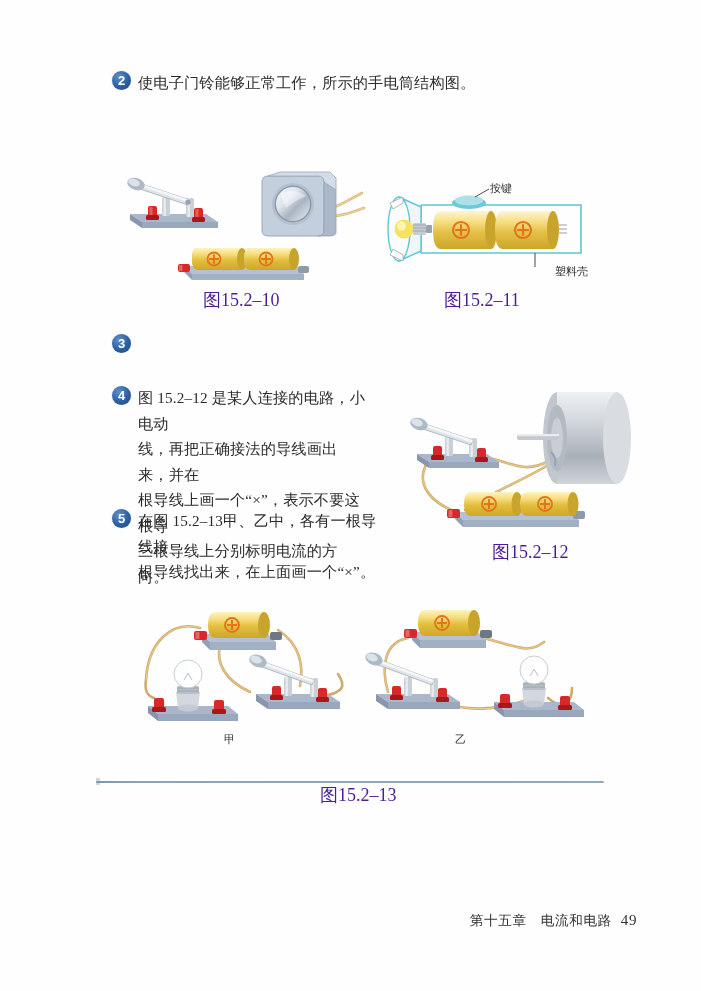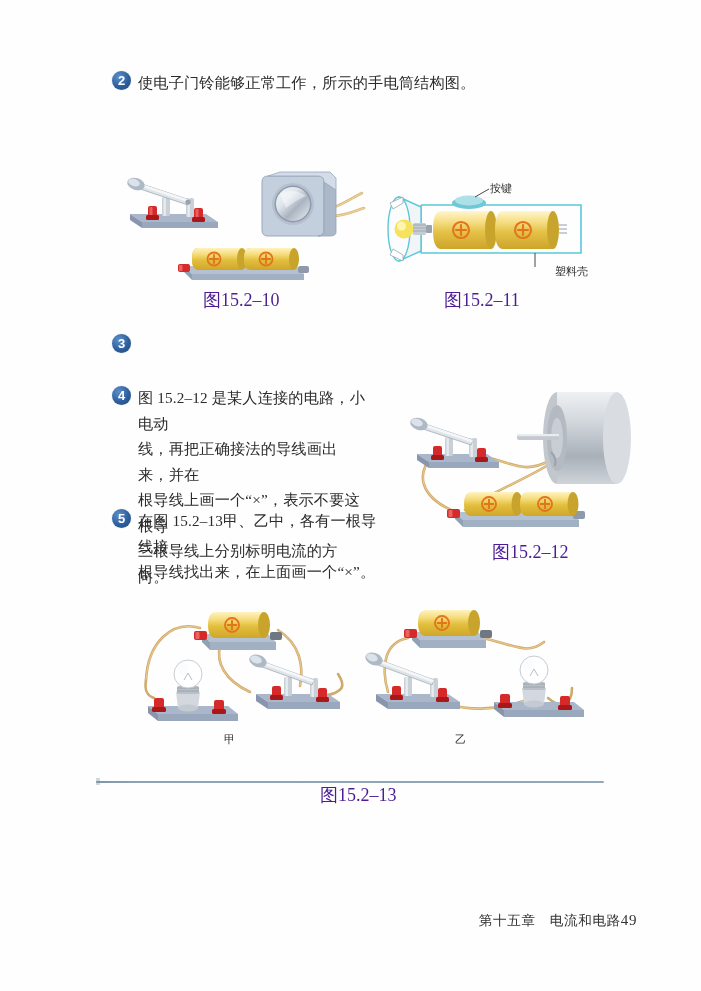--- a/index.html
+++ b/index.html
@@ -112,21 +112,21 @@
     right: 64px;
     top: 912px;
     font-size: 13.6px;
     color: #333;
     white-space: nowrap;
     letter-spacing: 0.6px;
   }
   .footer .pg {
     font-family: "Liberation Serif", serif;
     font-size: 15px;
-    margin-left: 0;
+    margin-left: 9px;
   }
 </style>
 </head>
 <body>
 
 <div class="page">
 
   <div class="q" style="left:112px; top:70px; width:520px;">
     <div class="q-num">2</div>
     <div class="q-body">

